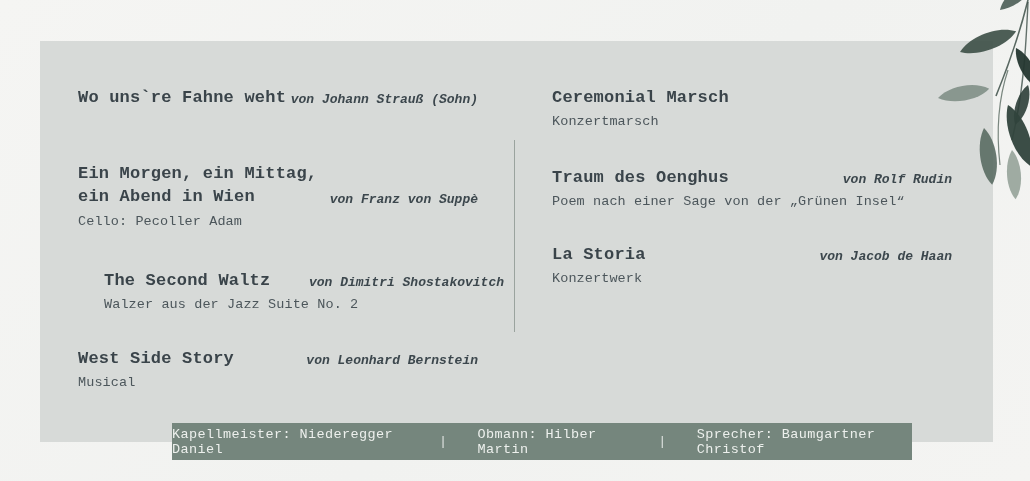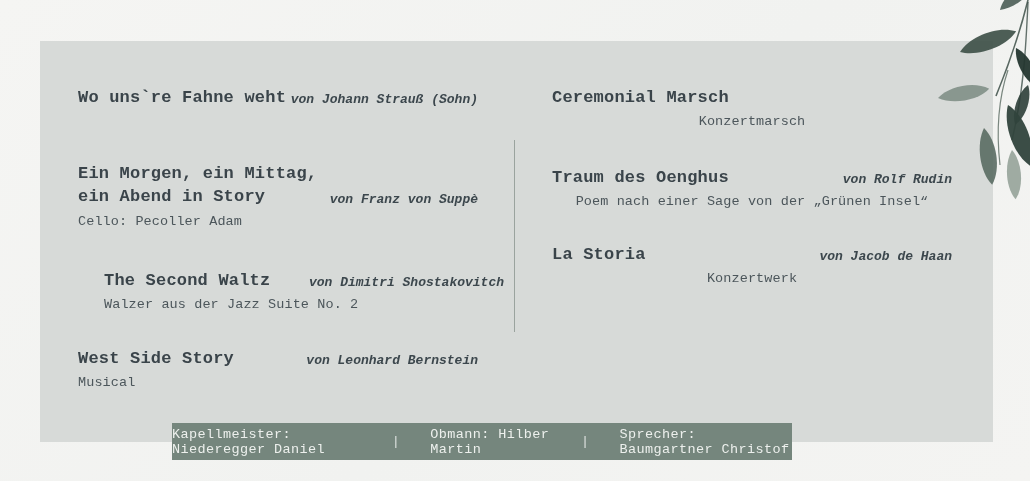--- a/index.html
+++ b/index.html
@@ -45,33 +45,33 @@
     white-space: nowrap;
     padding-bottom: 2px;
   }
   .piece-subtitle {
     font-size: 13.5px;
     color: #4c565b;
     margin-top: 5px;
     letter-spacing: 0.1px;
   }
   .col-left  { left: 78px; }
-  .col-right { left: 552px; text-align: center; }
+  .col-right { left: 552px; }
   .l1 { top: 86px; }
   .l2 { top: 162px; }
   .l3 { top: 269px; margin-left: 26px; }
   .l4 { top: 347px; }
   .r1 { top: 86px; }
   .r2 { top: 166px; }
   .r3 { top: 243px; }
   .r4 { top: 322px; }
   .credits-bar {
     position: absolute;
     left: 172px; top: 423px;
-    width: 620px; height: 37px;
+    width: 740px; height: 37px;
     background: #75867d;
     display: flex;
     align-items: center;
     justify-content: center;
     gap: 30px;
     color: #edf0ed;
     font-size: 13.5px;
     letter-spacing: 0.4px;
   }
   .credits-sep {
@@ -97,21 +97,21 @@
   <div class="item col-left l1">
     <div class="row">
       <div class="piece-title">Wo uns`re Fahne weht</div>
       <div class="piece-composer">von Johann Strauß (Sohn)</div>
     </div>
   </div>
 
   <div class="item col-left l2">
     <div class="row">
       <div class="piece-title">Ein Morgen, ein Mittag,
-ein Abend in Story</div>
+ein Abend in Wien</div>
       <div class="piece-composer">von Franz von Suppè</div>
     </div>
     <div class="piece-subtitle">Cello: Pecoller Adam</div>
   </div>
 
   <div class="item col-left l3">
     <div class="row">
       <div class="piece-title">The Second Waltz</div>
       <div class="piece-composer">von Dimitri Shostakovitch</div>
     </div>

